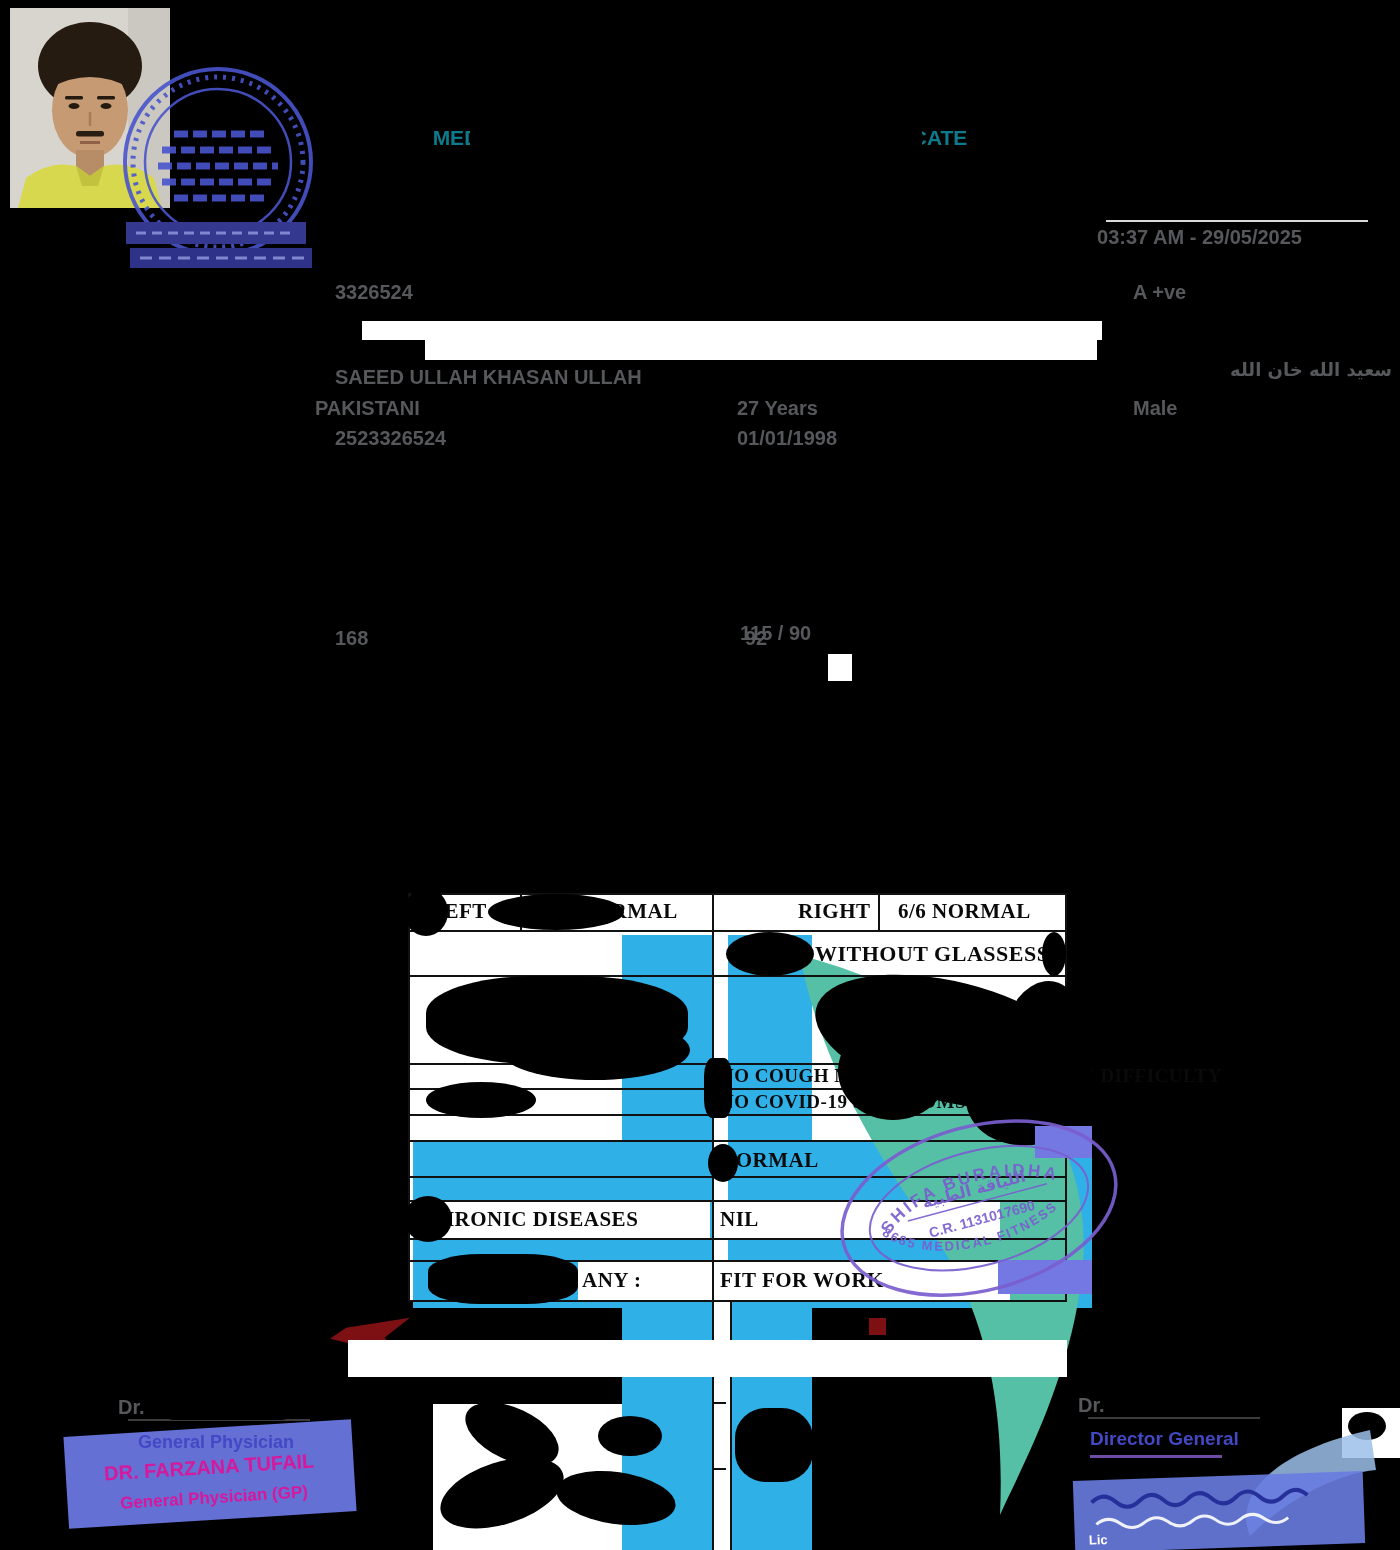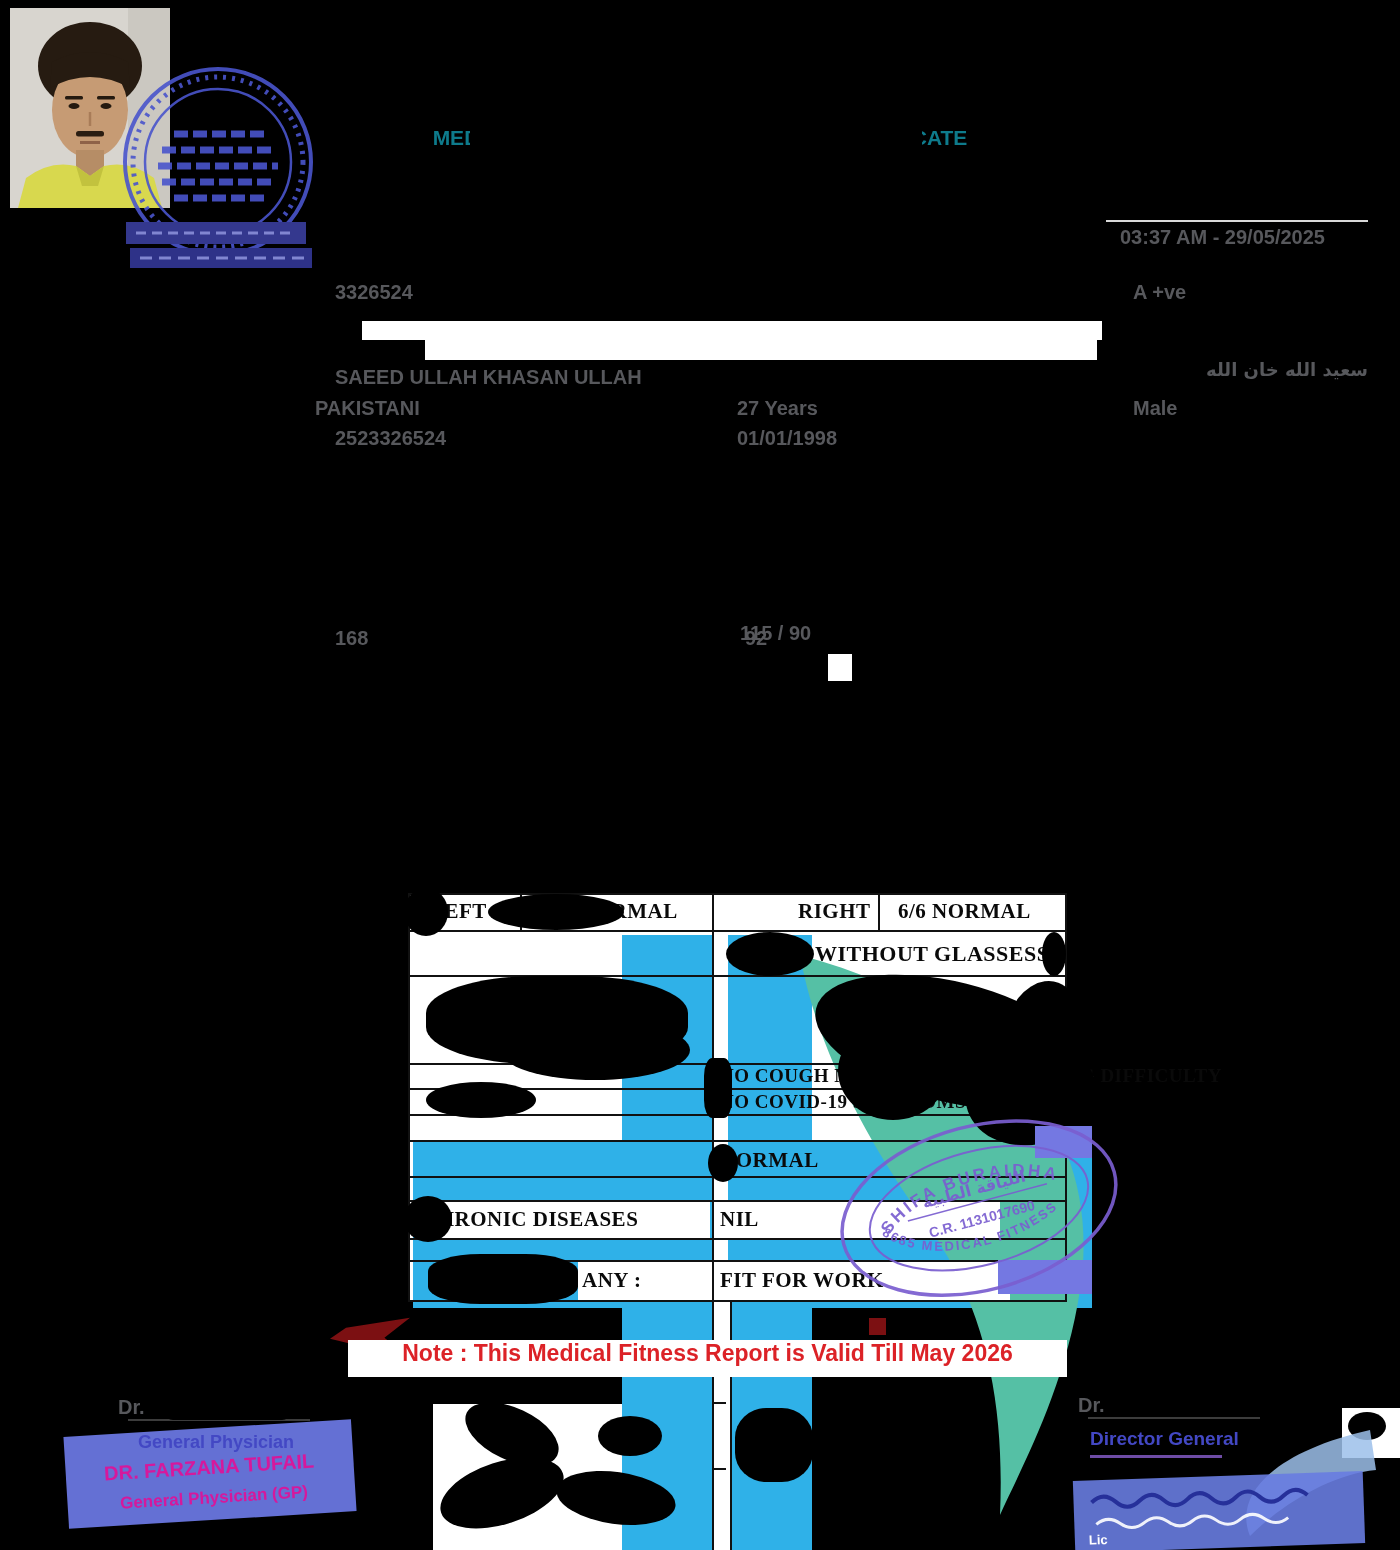--- a/index.html
+++ b/index.html
@@ -52,30 +52,30 @@
     <rect x="10" y="160" width="180" height="22" fill="#3a3f9e"></rect>
     <rect x="14" y="186" width="182" height="20" fill="#333897"></rect>
     <line x1="20" y1="171" x2="180" y2="171" stroke="#8f95e8" stroke-width="3" stroke-dasharray="10 6"></line>
     <line x1="24" y1="196" x2="188" y2="196" stroke="#8f95e8" stroke-width="3" stroke-dasharray="12 7"></line>
   </svg>
 
   <div class="ab teal" style="left:0;top:126px;width:1400px;text-align:center;font-weight:700;font-size:21px;z-index:5;white-space:nowrap">MEDICAL FITNESS EXAMINATION AND CERTIFICATE</div>
   <div class="ab" style="left:470px;top:118px;width:452px;height:40px;background:#000;z-index:6"></div>
 
   <div class="ab" style="left:1106px;top:220px;width:262px;height:2px;background:#d9d9d9;z-index:5"></div>
-  <div class="gray" style="left:1120px;top:226px;width:266px;">03:37 AM -  29/05/2025</div>
+  <div class="gray" style="left:1036px;top:226px;width:266px;text-align:right">03:37 AM -  29/05/2025</div>
 
   <div class="w" style="left:362px;top:321px;width:740px;height:19px"></div>
   <div class="w" style="left:425px;top:338px;width:672px;height:22px"></div>
   <div class="w" style="left:828px;top:654px;width:24px;height:27px"></div>
 
   <div class="gray" style="left:335px;top:281px">3326524</div>
   <div class="gray" style="left:1133px;top:281px">A +ve</div>
   <div class="gray" style="left:335px;top:366px">SAEED ULLAH KHASAN ULLAH</div>
-  <div class="gray" style="left:1148px;top:359px;width:220px;text-align:right;font:700 18px 'DejaVu Sans',sans-serif;direction:rtl">سعيد الله خان الله</div>
+  <div class="gray" style="left:1172px;top:359px;width:220px;text-align:right;font:700 18px 'DejaVu Sans',sans-serif;direction:rtl">سعيد الله خان الله</div>
   <div class="gray" style="left:315px;top:397px">PAKISTANI</div>
   <div class="gray" style="left:737px;top:397px">27 Years</div>
   <div class="gray" style="left:1133px;top:397px">Male</div>
   <div class="gray" style="left:335px;top:427px">2523326524</div>
   <div class="gray" style="left:737px;top:427px">01/01/1998</div>
 
   <div class="gray" style="left:335px;top:627px">168</div>
   <div class="gray" style="left:745px;top:627px">92</div>
   <div class="gray" style="left:740px;top:622px">115 / 90</div>
 
@@ -169,21 +169,20 @@
     <line x1="78" y1="90" x2="222" y2="90" stroke="#7a5ed0" stroke-width="1.5"></line>
     <text x="150" y="112" text-anchor="middle" fill="#7a5ed0" font-size="14" font-weight="bold" font-family="Liberation Sans,sans-serif">C.R. 1131017690</text>
     <text fill="#7a5ed0" font-size="13" font-weight="bold" letter-spacing="2" font-family="Liberation Sans,sans-serif">
       <textPath href="#arcB" startOffset="10"><tspan>8685</tspan><tspan>  </tspan><tspan>MEDICAL FITNESS</tspan></textPath>
     </text>
   </svg>
 
   <div class="ab" style="left:330px;top:1316px;width:80px;height:42px;background:#7c1012;clip-path:polygon(100% 4%,20% 28%,0 54%,100% 100%,68% 52%);z-index:7"></div>
   <div class="ab" style="left:869px;top:1318px;width:17px;height:17px;background:#7c1012;z-index:7"></div>
   <div class="w" style="left:348px;top:1340px;width:719px;height:37px;z-index:7"></div>
-  <div class="ab" style="left:348px;top:1340px;width:719px;height:37px;line-height:37px;text-align:center;font:700 23px 'Liberation Sans',sans-serif;color:#dc2227;z-index:8;white-space:nowrap">Note : This Medical Fitness Report is Valid Till May 2026</div>
 
   <div class="gray" style="left:118px;top:1396px">Dr.</div>
   <div class="ab" style="left:128px;top:1419px;width:182px;height:2px;background:#3c3c3c;z-index:5"></div>
   <div class="ab" style="left:138px;top:1432px;font:700 18px 'Liberation Sans',sans-serif;color:#4348c4;z-index:10;white-space:nowrap">General Physician</div>
   <div class="ab" style="left:66px;top:1428px;width:288px;height:92px;background:rgba(109,121,230,.92);transform:rotate(-3.5deg);z-index:9"></div>
   <div class="ab" style="left:104px;top:1456px;font:700 20px 'Liberation Sans',sans-serif;color:#d6189c;transform:rotate(-3.5deg);z-index:10;white-space:nowrap">DR. FARZANA TUFAIL</div>
   <div class="ab" style="left:120px;top:1488px;font:700 17px 'Liberation Sans',sans-serif;color:#d6189c;transform:rotate(-3.5deg);z-index:10;white-space:nowrap">General Physician (GP)</div>
 
   <div class="gray" style="left:1078px;top:1394px">Dr.</div>
   <div class="ab" style="left:1088px;top:1417px;width:172px;height:2px;background:#3c3c3c;z-index:5"></div>

